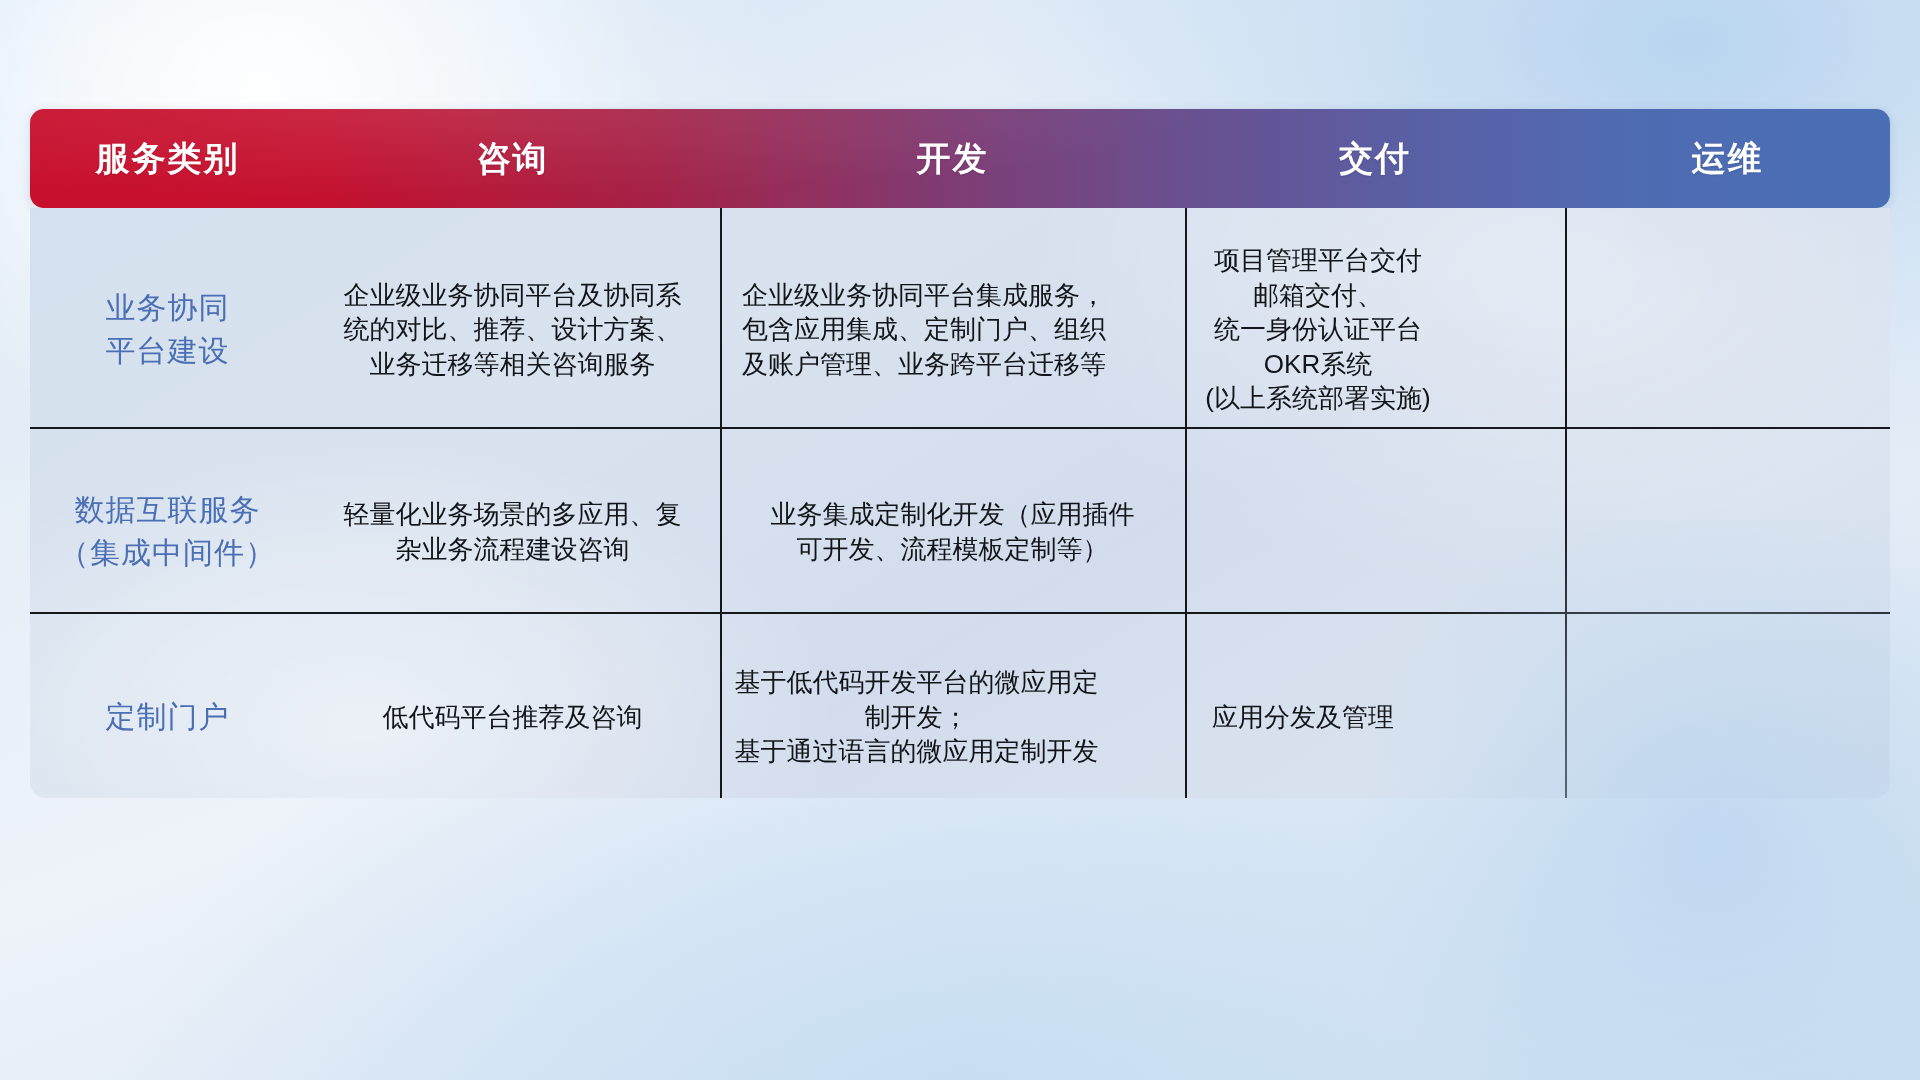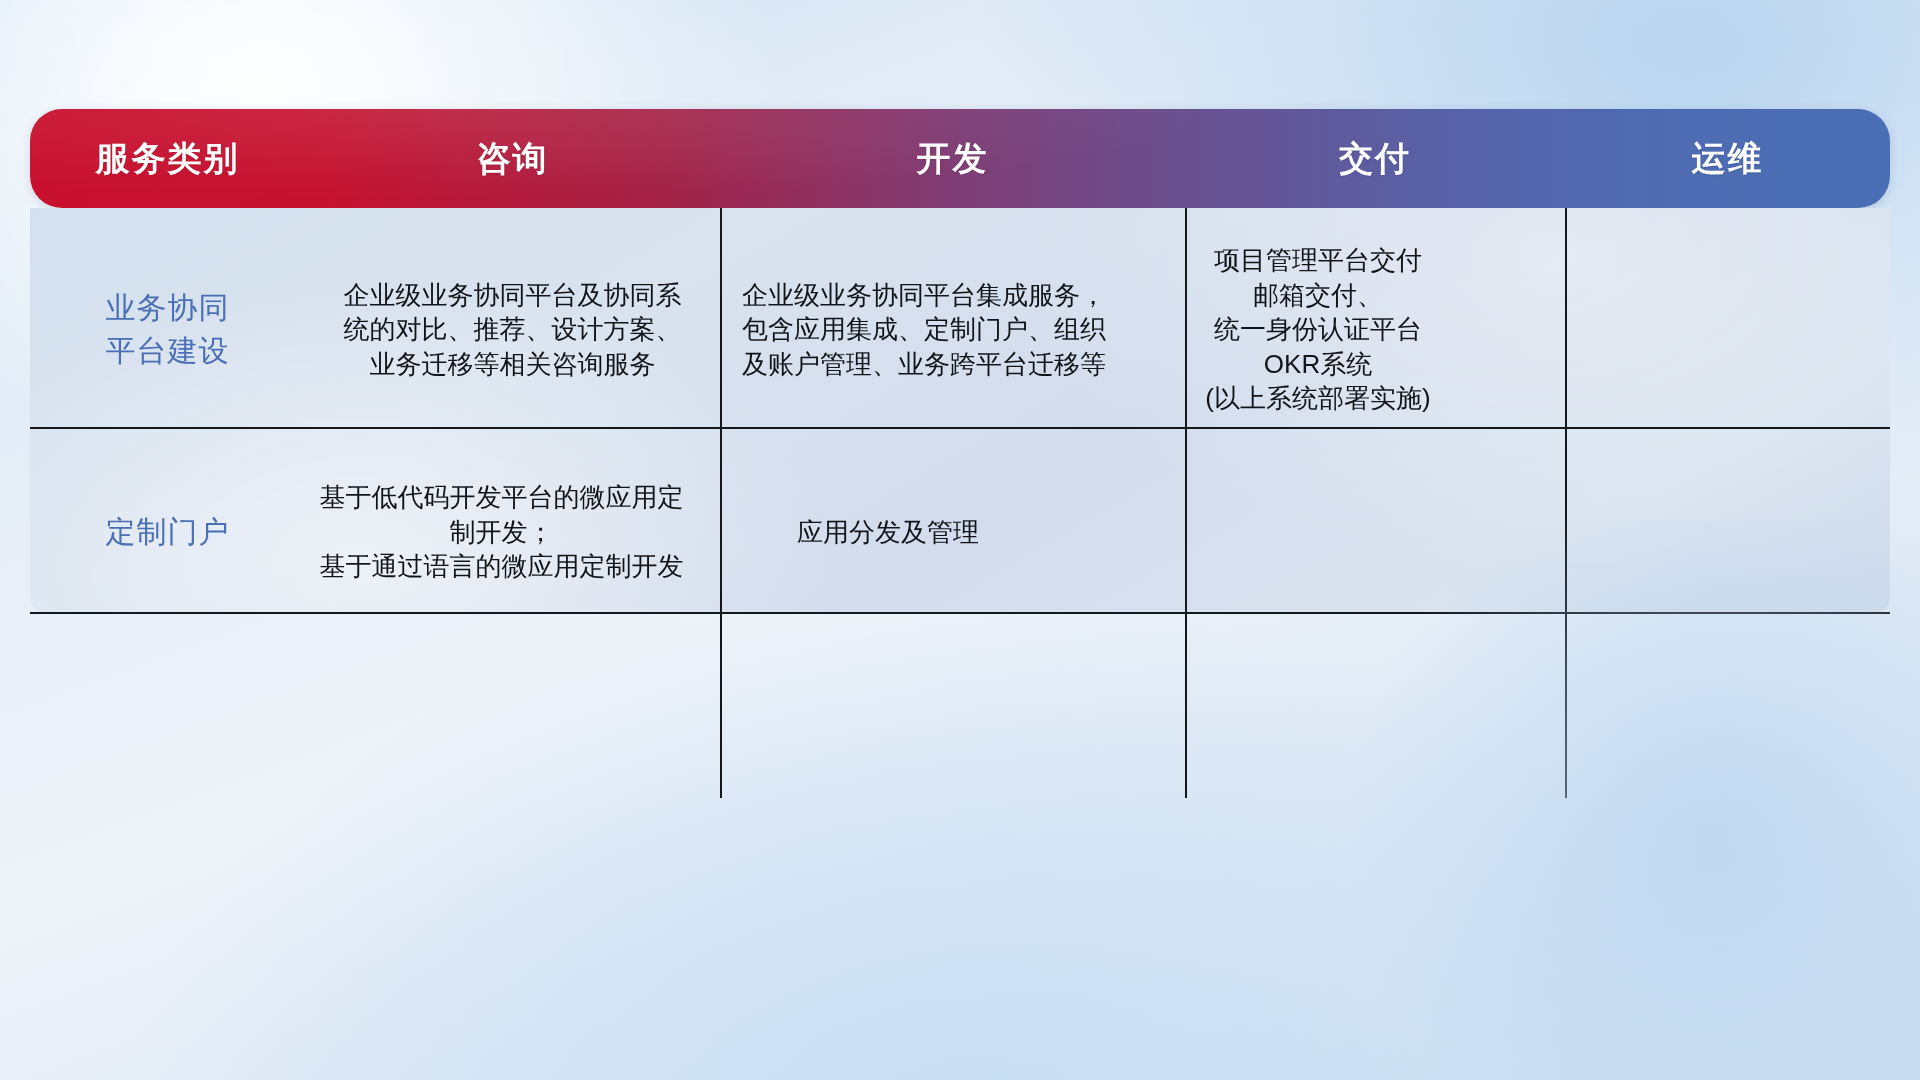--- a/index.html
+++ b/index.html
@@ -47,21 +47,21 @@
   #table-card {
     position: absolute;
     left: 30px;
     top: 109px;
     width: 1860px;
   }
 
   .table-header {
     display: flex;
     height: 99px;
-    border-radius: 32px;
+    border-radius: 14px;
     background: linear-gradient(90deg,
         #c8102e 0%,
         #c4112f 16%,
         #a42247 34%,
         #7e3d75 50%,
         #69508f 62%,
         #5a5fa4 74%,
         #4f6bb2 86%,
         #4a6fb5 100%);
     box-shadow: 0 2px 10px rgba(60,80,120,0.18);
@@ -175,24 +175,47 @@
         </div>
         <div class="cell" style="width:380px">
           <span class="txt">项目管理平台交付
 邮箱交付、
 统一身份认证平台
 OKR系统
 (以上系统部署实施)</span>
         </div>
       </div>
 
+      <div class="trow r2">
+        <div class="cell cat" style="width:275px">
+          <span class="txt">数据互联服务
+（集成中间件）</span>
+        </div>
+        <div class="cell" style="width:415px">
+          <span class="txt">轻量化业务场景的多应用、复
+杂业务流程建设咨询</span>
+        </div>
+        <div class="cell" style="width:465px">
+          <span class="txt">业务集成定制化开发（应用插件
+可开发、流程模板定制等）</span>
+        </div>
+        <div class="cell" style="width:380px">
+          <span class="txt"></span>
+        </div>
+        <div class="cell" style="width:325px">
+          <span class="txt"></span>
+        </div>
+      </div>
 
       <div class="trow r3">
         <div class="cell cat" style="width:275px">
           <span class="txt">定制门户</span>
+        </div>
+        <div class="cell" style="width:415px">
+          <span class="txt">低代码平台推荐及咨询</span>
         </div>
         <div class="cell" style="width:393px">
           <span class="txt">基于低代码开发平台的微应用定
 制开发；
 基于通过语言的微应用定制开发</span>
         </div>
         <div class="cell" style="width:380px">
           <span class="txt">应用分发及管理</span>
         </div>
         <div class="cell" style="width:325px">

